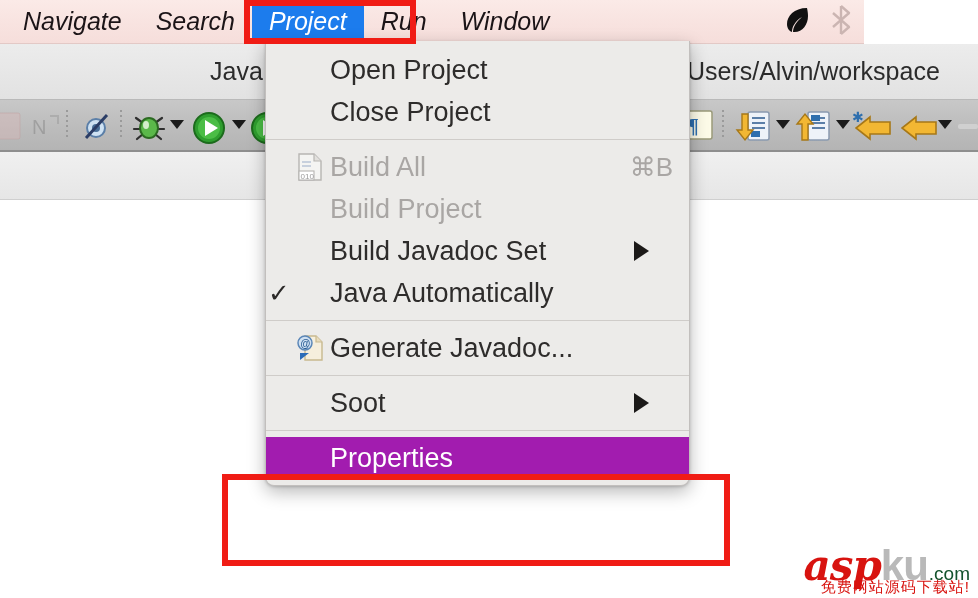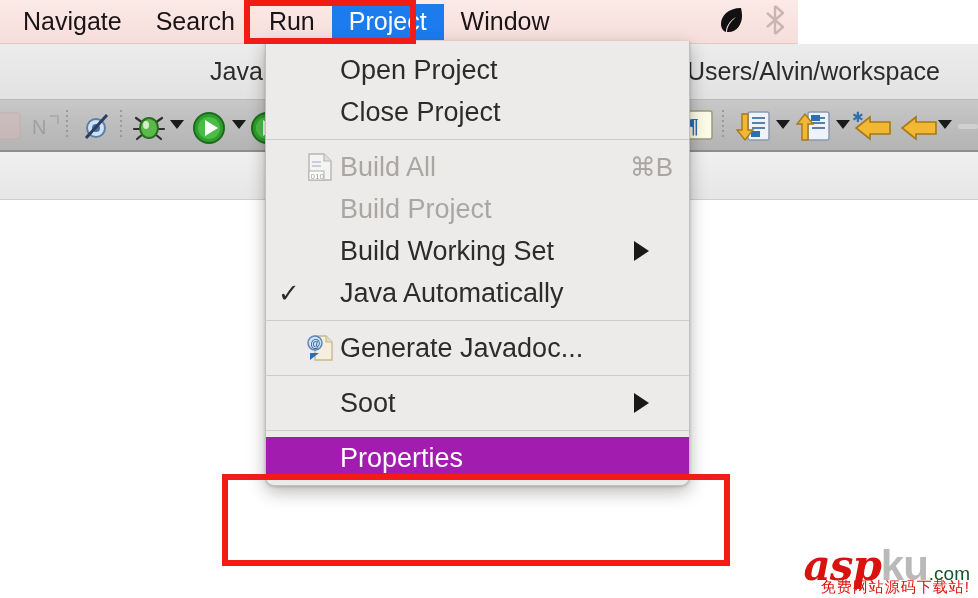--- a/index.html
+++ b/index.html
@@ -16,26 +16,27 @@
     width: 978px;
     height: 598px;
     overflow: hidden;
     background: #ffffff;
   }
 
   
   #menubar {
     position: absolute;
     left: 0; top: 0;
-    width: 798px; height: 44px;
+    width: 864px; height: 44px;
     background: linear-gradient(180deg, #fbeae7 0%, #f8e3e0 55%, #f6dedb 100%);
     border-bottom: 1px solid #e3c9c6;
     display: flex;
     align-items: center;
     box-sizing: border-box;
+    font-style: italic;
   }
   .mb-item {
     font-size: 25px;
     color: #1b1417;
     padding: 2px 17px 4px 17px;
     letter-spacing: 0px;
     white-space: nowrap;
     line-height: 30px;
   }
   .mb-item.selected {
@@ -168,21 +169,21 @@
     box-shadow: 0 6px 18px rgba(0,0,0,0.28), 0 1px 3px rgba(0,0,0,0.18);
     padding: 8px 0 6px 0;
     box-sizing: border-box;
     overflow: hidden;
   }
   .mi {
     position: relative;
     display: flex;
     align-items: center;
     height: 42px;
-    padding: 0 16px 0 12px;
+    padding: 0 16px 0 2px;
     font-size: 27px;
     color: #2e2c2b;
     box-sizing: border-box;
     white-space: nowrap;
   }
   .mi.disabled { color: #a9a6a4; }
   .mi.highlight { background: #a21caf; color: #ffffff; }
   .mi-check {
     width: 28px;
     font-size: 26px;
@@ -401,22 +402,22 @@
       </div>
     </div>
 
     <div id="subbar"></div>
   </div>
 
   <div id="menubar">
     <div id="menubar-items" style="display:flex;align-items:center;padding-left:6px;">
         <div class="mb-item">Navigate</div>
         <div class="mb-item">Search</div>
+        <div class="mb-item selected">Project</div>
         <div class="mb-item">Run</div>
-        <div class="mb-item selected">Project</div>
         <div class="mb-item">Window</div>
       </div>
     <div id="menubar-right">
       <span class="mb-icon">
         <svg width="34" height="34" viewBox="0 0 34 34">
           <path d="M27 5 C14 5 7 13 7 21 C7 25 9 28 12 29 C12 24 15 18 22 14 C16 19 13 24 13 29 C22 30 28 22 28 13 C28 10 27.5 7 27 5 Z" fill="#111111"></path>
         </svg>
       </span>
       <span class="mb-icon">
         <svg width="26" height="34" viewBox="0 0 26 34">
@@ -460,21 +461,21 @@
         <span class="mi-accel">⌘B</span>
       </div>
       <div class="mi disabled">
         <span class="mi-check"></span>
         <span class="mi-icon"></span>
         <span class="mi-label">Build Project</span>
       </div>
       <div class="mi">
         <span class="mi-check"></span>
         <span class="mi-icon"></span>
-        <span class="mi-label">Build Working Set</span>
+        <span class="mi-label">Build Javadoc Set</span>
         <span class="mi-arrow"></span>
       </div>
       <div class="mi">
         <span class="mi-check">✓</span>
         <span class="mi-icon"></span>
         <span class="mi-label">Java Automatically</span>
       </div>
       <div class="mi-sep"></div>
       <div class="mi">
         <span class="mi-check"></span>

